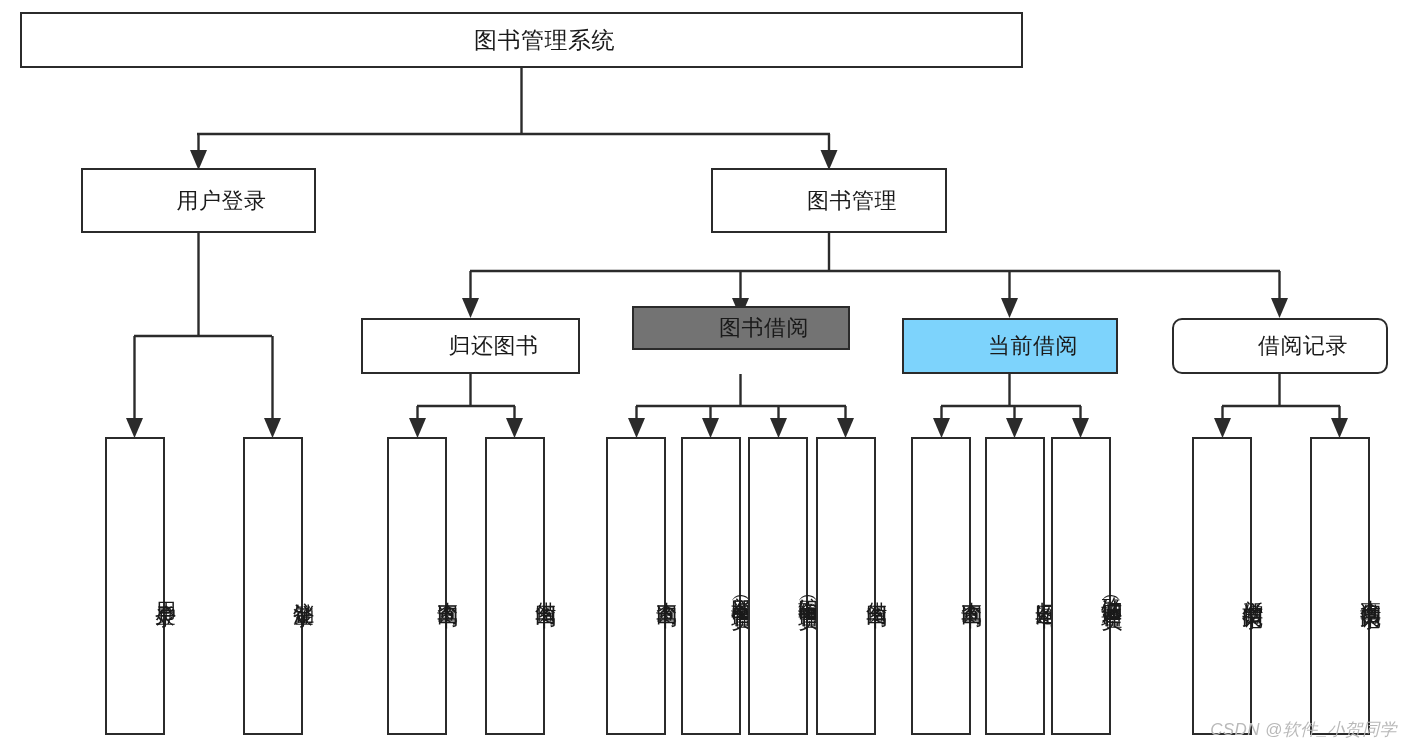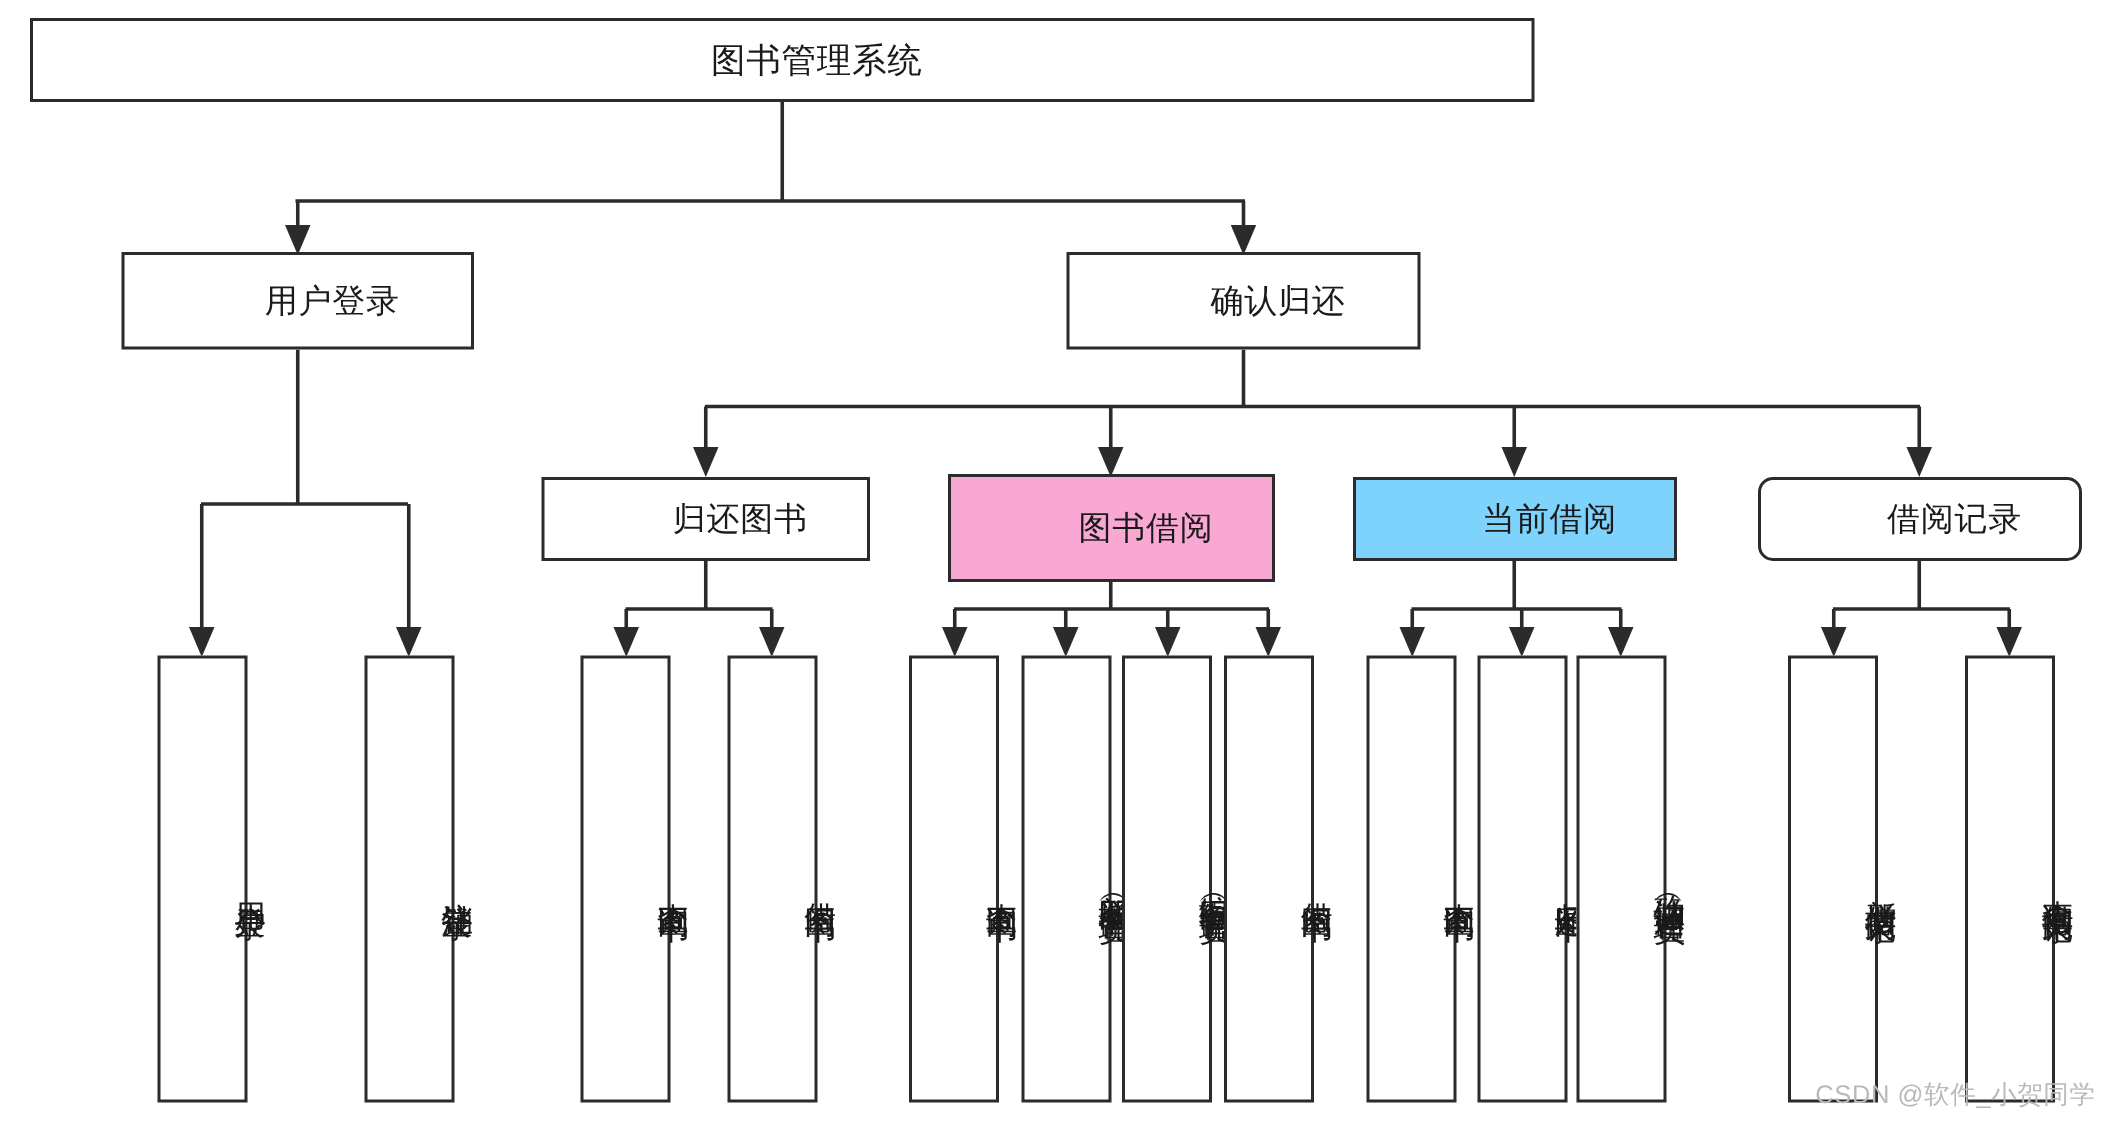--- a/index.html
+++ b/index.html
@@ -78,20 +78,21 @@
   
   #watermark {
     position: absolute;
     right: 8px;
     bottom: 6px;
     font-size: 17px;
     color: #b9b9b9;
     letter-spacing: 0.4px;
     white-space: nowrap;
     user-select: none;
+    font-style: italic;
   }
 </style>
 </head>
 <body>
 
 <div id="canvas" style="background: rgb(255, 255, 255);">
 
   <svg id="connectors" viewBox="0 0 1405 747" width="1405" height="747" aria-hidden="true">
 
     <g>
@@ -169,27 +170,27 @@
   </svg>
 
   <div class="node root" style="left: 20px; top: 12px; width: 1003px; height: 56px; background: rgb(255, 255, 255); border-color: rgb(43, 43, 43); color: rgb(26, 26, 26);">
     <span class="label">图书管理系统</span>
   </div>
 
   <div class="node level2" style="left: 81px; top: 168px; width: 235px; height: 65px; background: rgb(255, 255, 255); border-color: rgb(43, 43, 43); color: rgb(26, 26, 26);">
     <span class="label">用户登录</span>
   </div>
   <div class="node level2" style="left: 711px; top: 168px; width: 236px; height: 65px; background: rgb(255, 255, 255); border-color: rgb(43, 43, 43); color: rgb(26, 26, 26);">
-    <span class="label">确认归还</span>
+    <span class="label">图书管理</span>
   </div>
 
   <div class="node level3" style="left: 361px; top: 318px; width: 219px; height: 56px; background: rgb(255, 255, 255); border-color: rgb(43, 43, 43); color: rgb(26, 26, 26);">
     <span class="label">归还图书</span>
   </div>
-  <div class="node level3" style="left: 632px; top: 316px; width: 218px; height: 72px; background: #f9a8d4; border-color: rgb(43, 43, 43); color: rgb(26, 26, 26);">
+  <div class="node level3" style="left: 632px; top: 306px; width: 218px; height: 44px; background: #737373; border-color: rgb(43, 43, 43); color: rgb(26, 26, 26);">
     <span class="label">图书借阅</span>
   </div>
   <div class="node level3" style="left: 902px; top: 318px; width: 216px; height: 56px; background: #7dd3fc; border-color: rgb(43, 43, 43); color: rgb(26, 26, 26);">
     <span class="label">当前借阅</span>
   </div>
   <div class="node level3" style="left: 1172px; top: 318px; width: 216px; height: 56px; background: rgb(255, 255, 255); border-color: rgb(43, 43, 43); color: rgb(26, 26, 26); border-radius: 10px;">
     <span class="label">借阅记录</span>
   </div>
 
   <div class="node leaf" style="left: 105px; top: 437px; width: 60px; height: 298px; background: rgb(255, 255, 255); border-color: rgb(43, 43, 43); color: rgb(26, 26, 26);">

